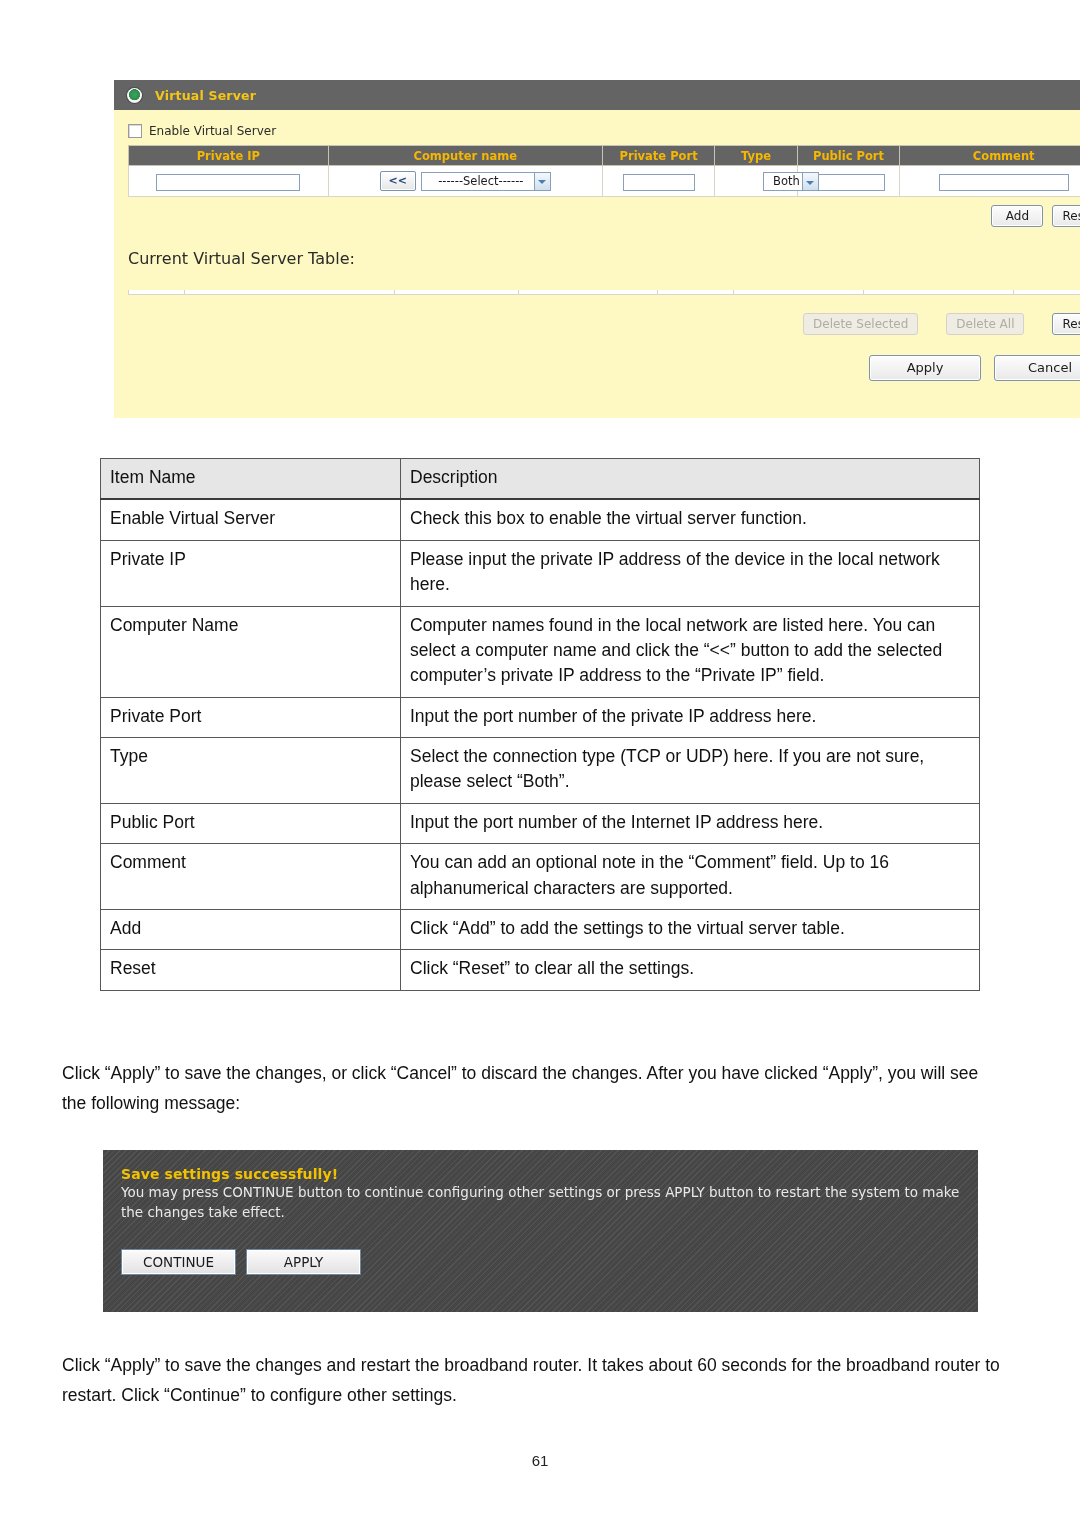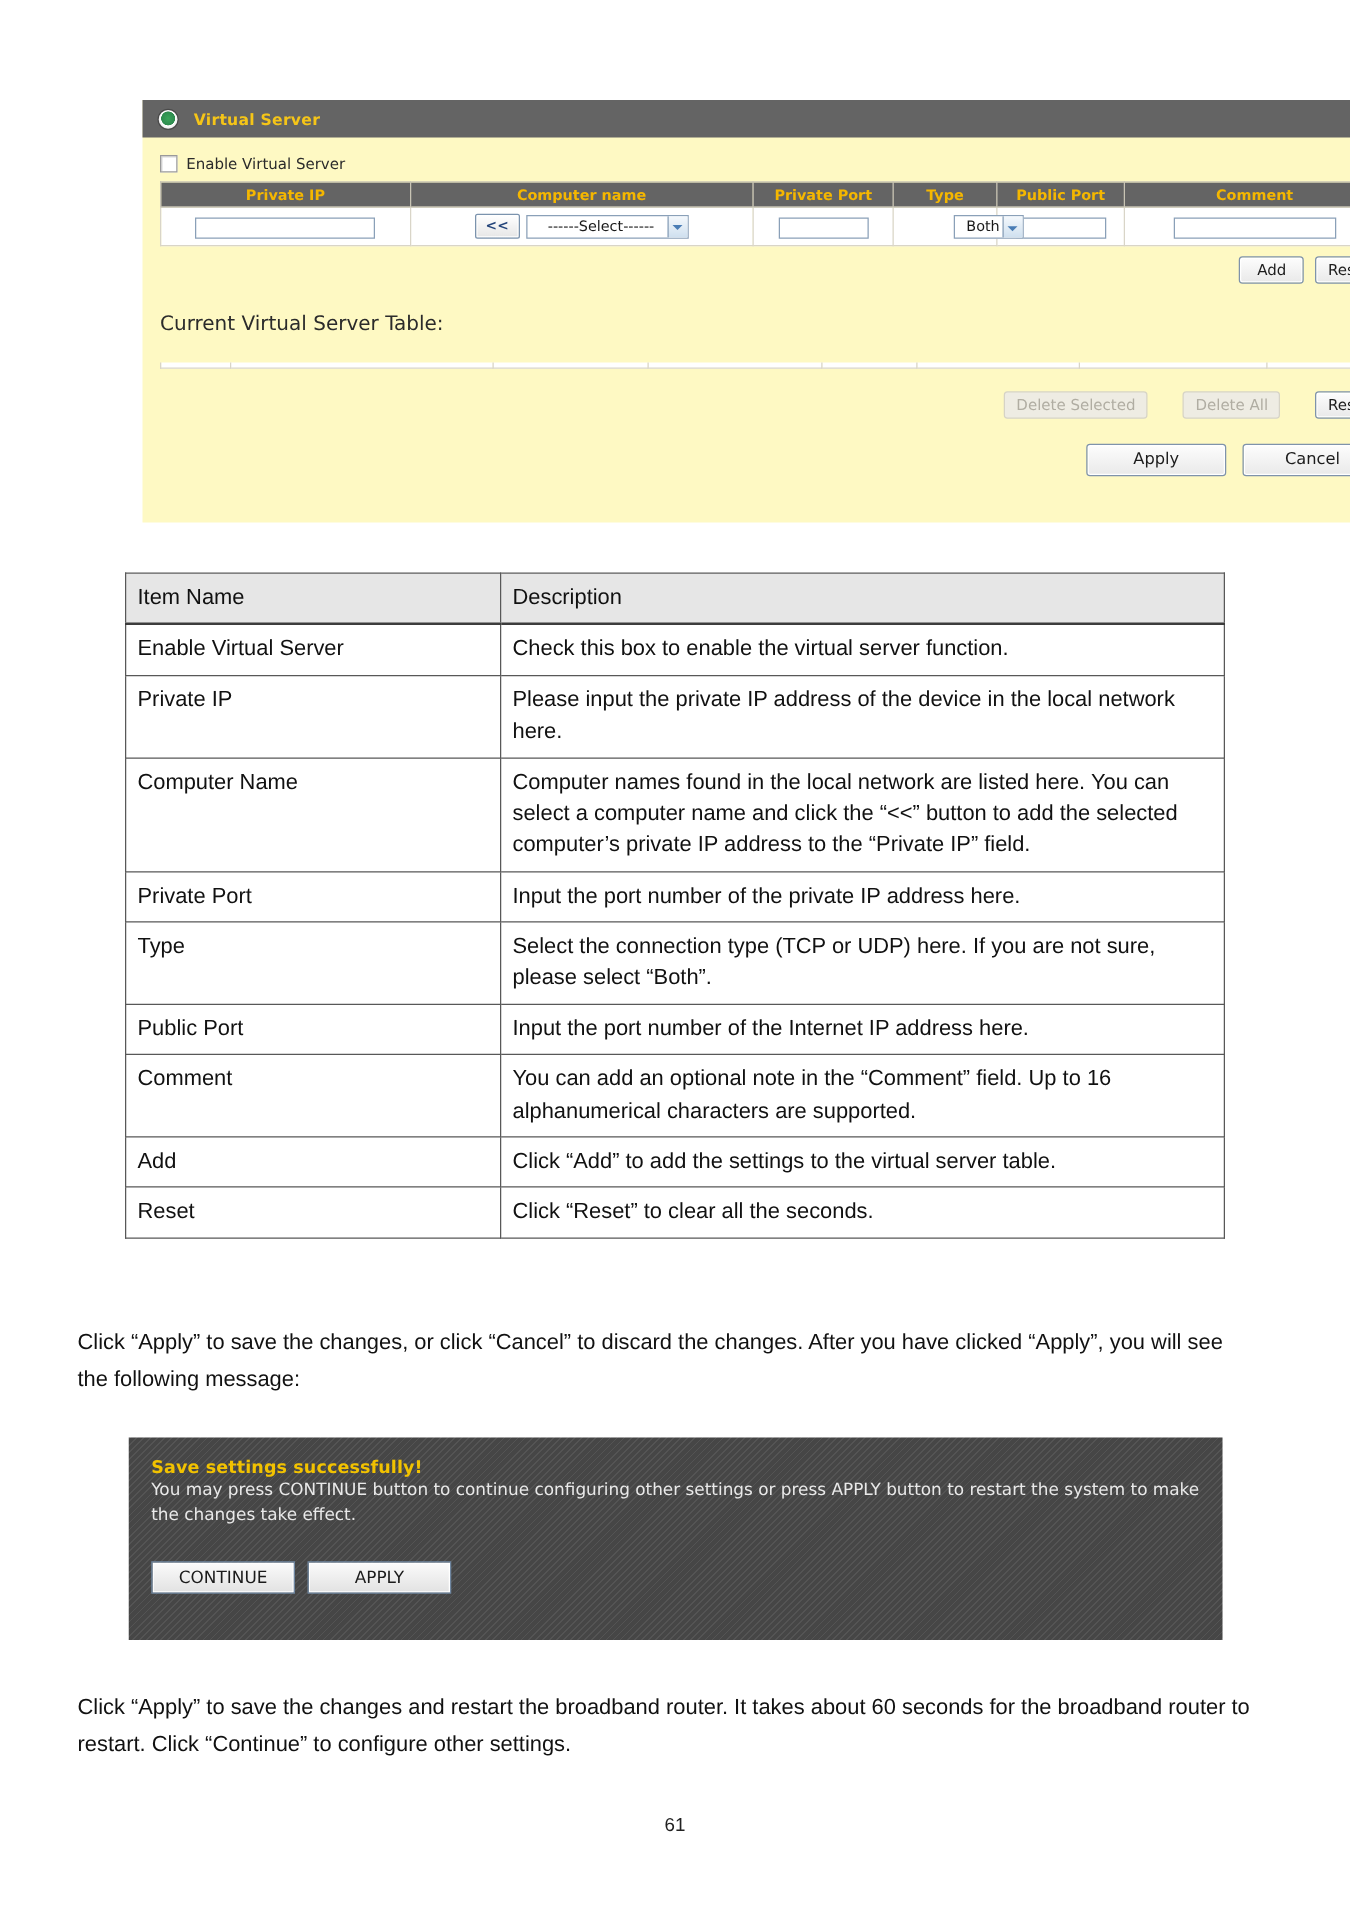--- a/index.html
+++ b/index.html
@@ -468,21 +468,21 @@
   <tr>
     <td>Comment</td>
     <td>You can add an optional note in the “Comment” field. Up to 16 alphanumerical characters are supported.</td>
   </tr>
   <tr>
     <td>Add</td>
     <td>Click “Add” to add the settings to the virtual server table.</td>
   </tr>
   <tr>
     <td>Reset</td>
-    <td>Click “Reset” to clear all the seconds.</td>
+    <td>Click “Reset” to clear all the settings.</td>
   </tr>
 </tbody>
   </table>
 
 <div class="para" id="para-apply">Click “Apply” to save the changes, or click “Cancel” to discard the changes. After you have clicked “Apply”, you will see the following message:</div>
 
 <div class="save-panel">
   <div class="sp-title">Save settings successfully!</div>
   <div class="sp-text">You may press CONTINUE button to continue configuring other settings or press APPLY button to restart the system to make the changes take effect.</div>
   <div class="sp-buttons">

